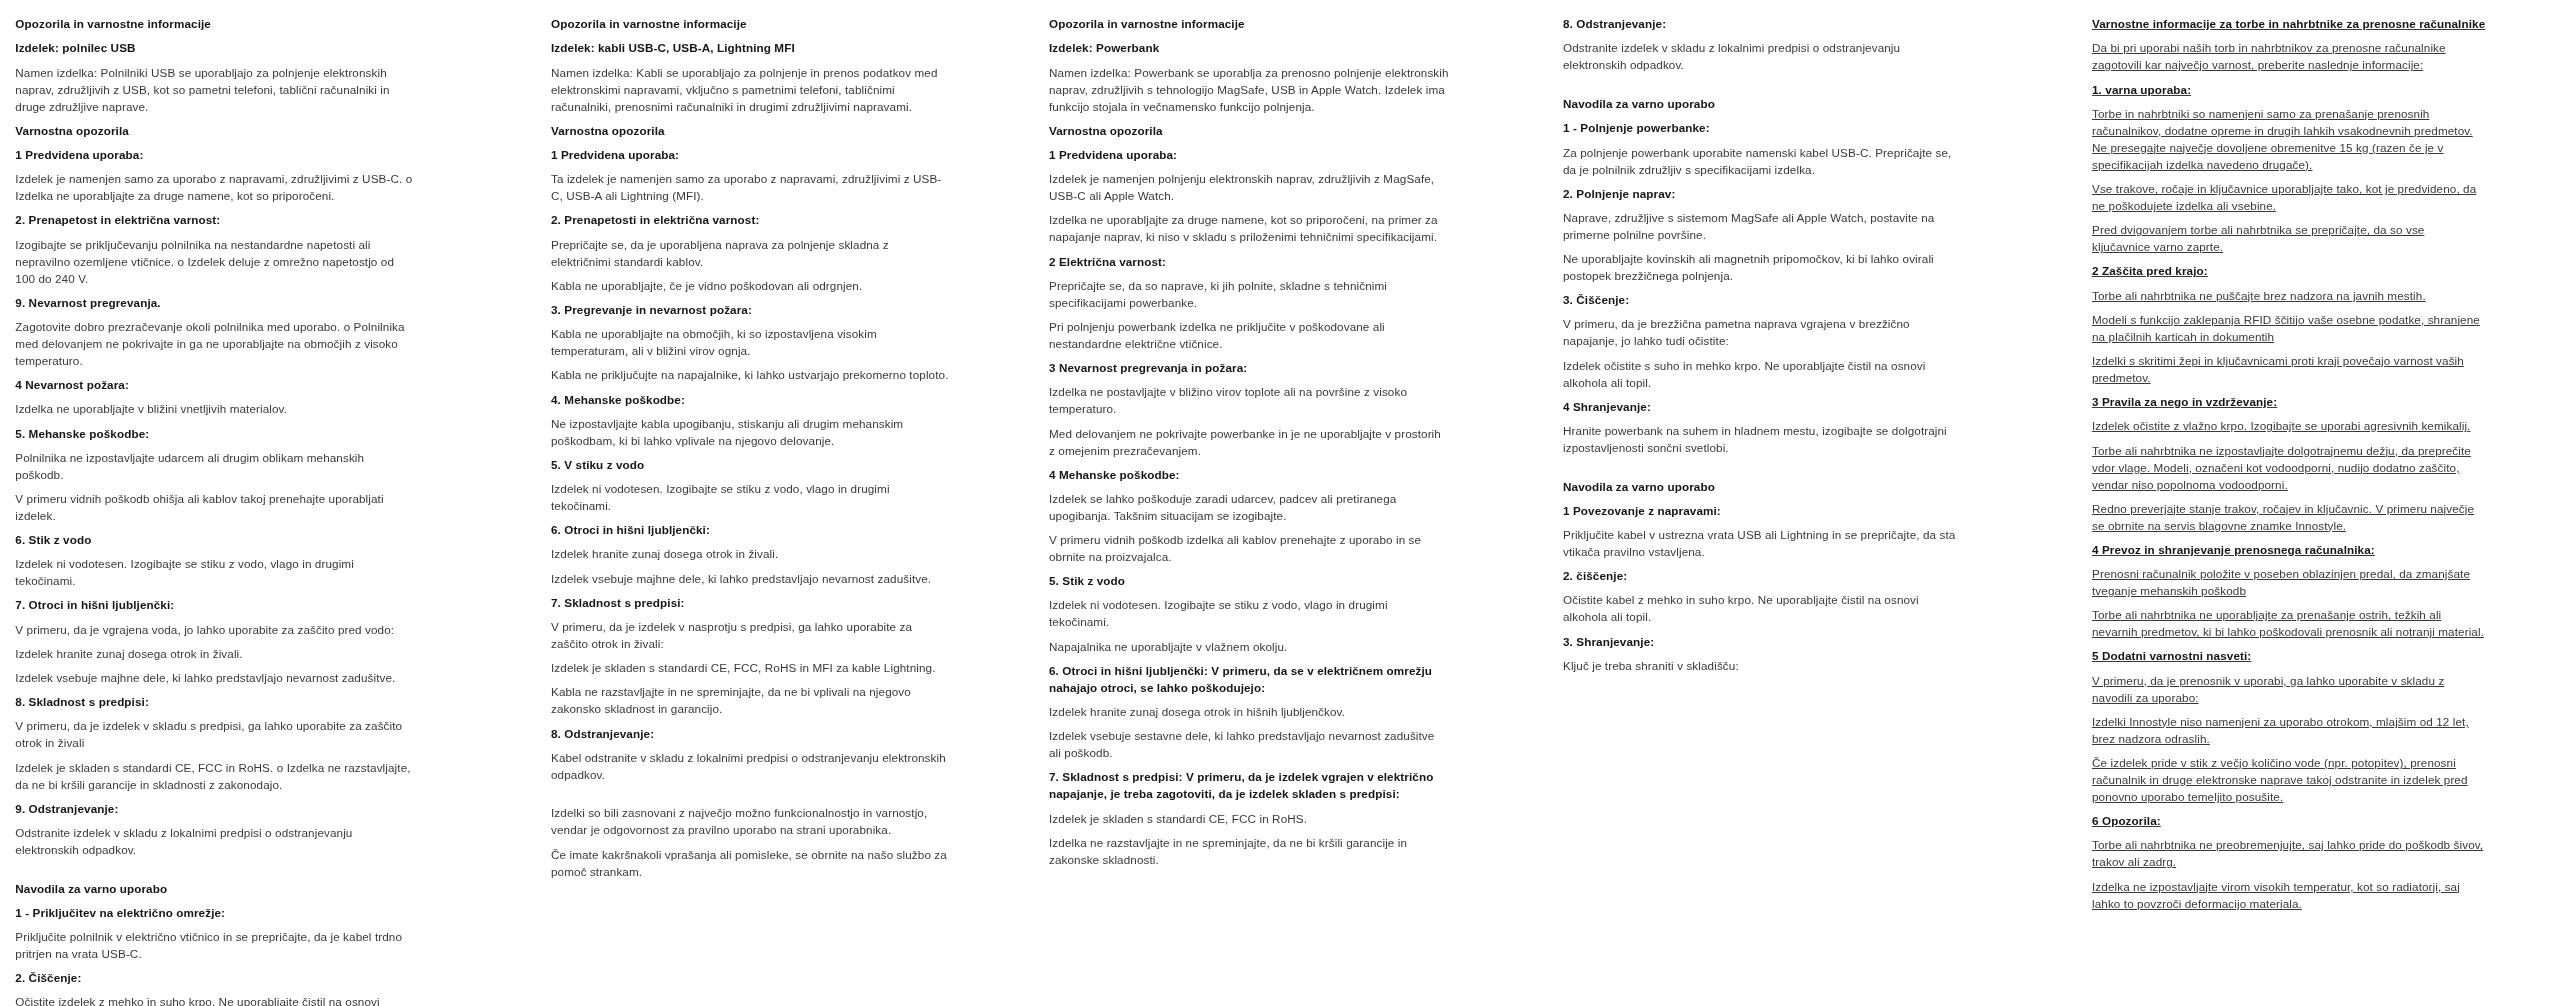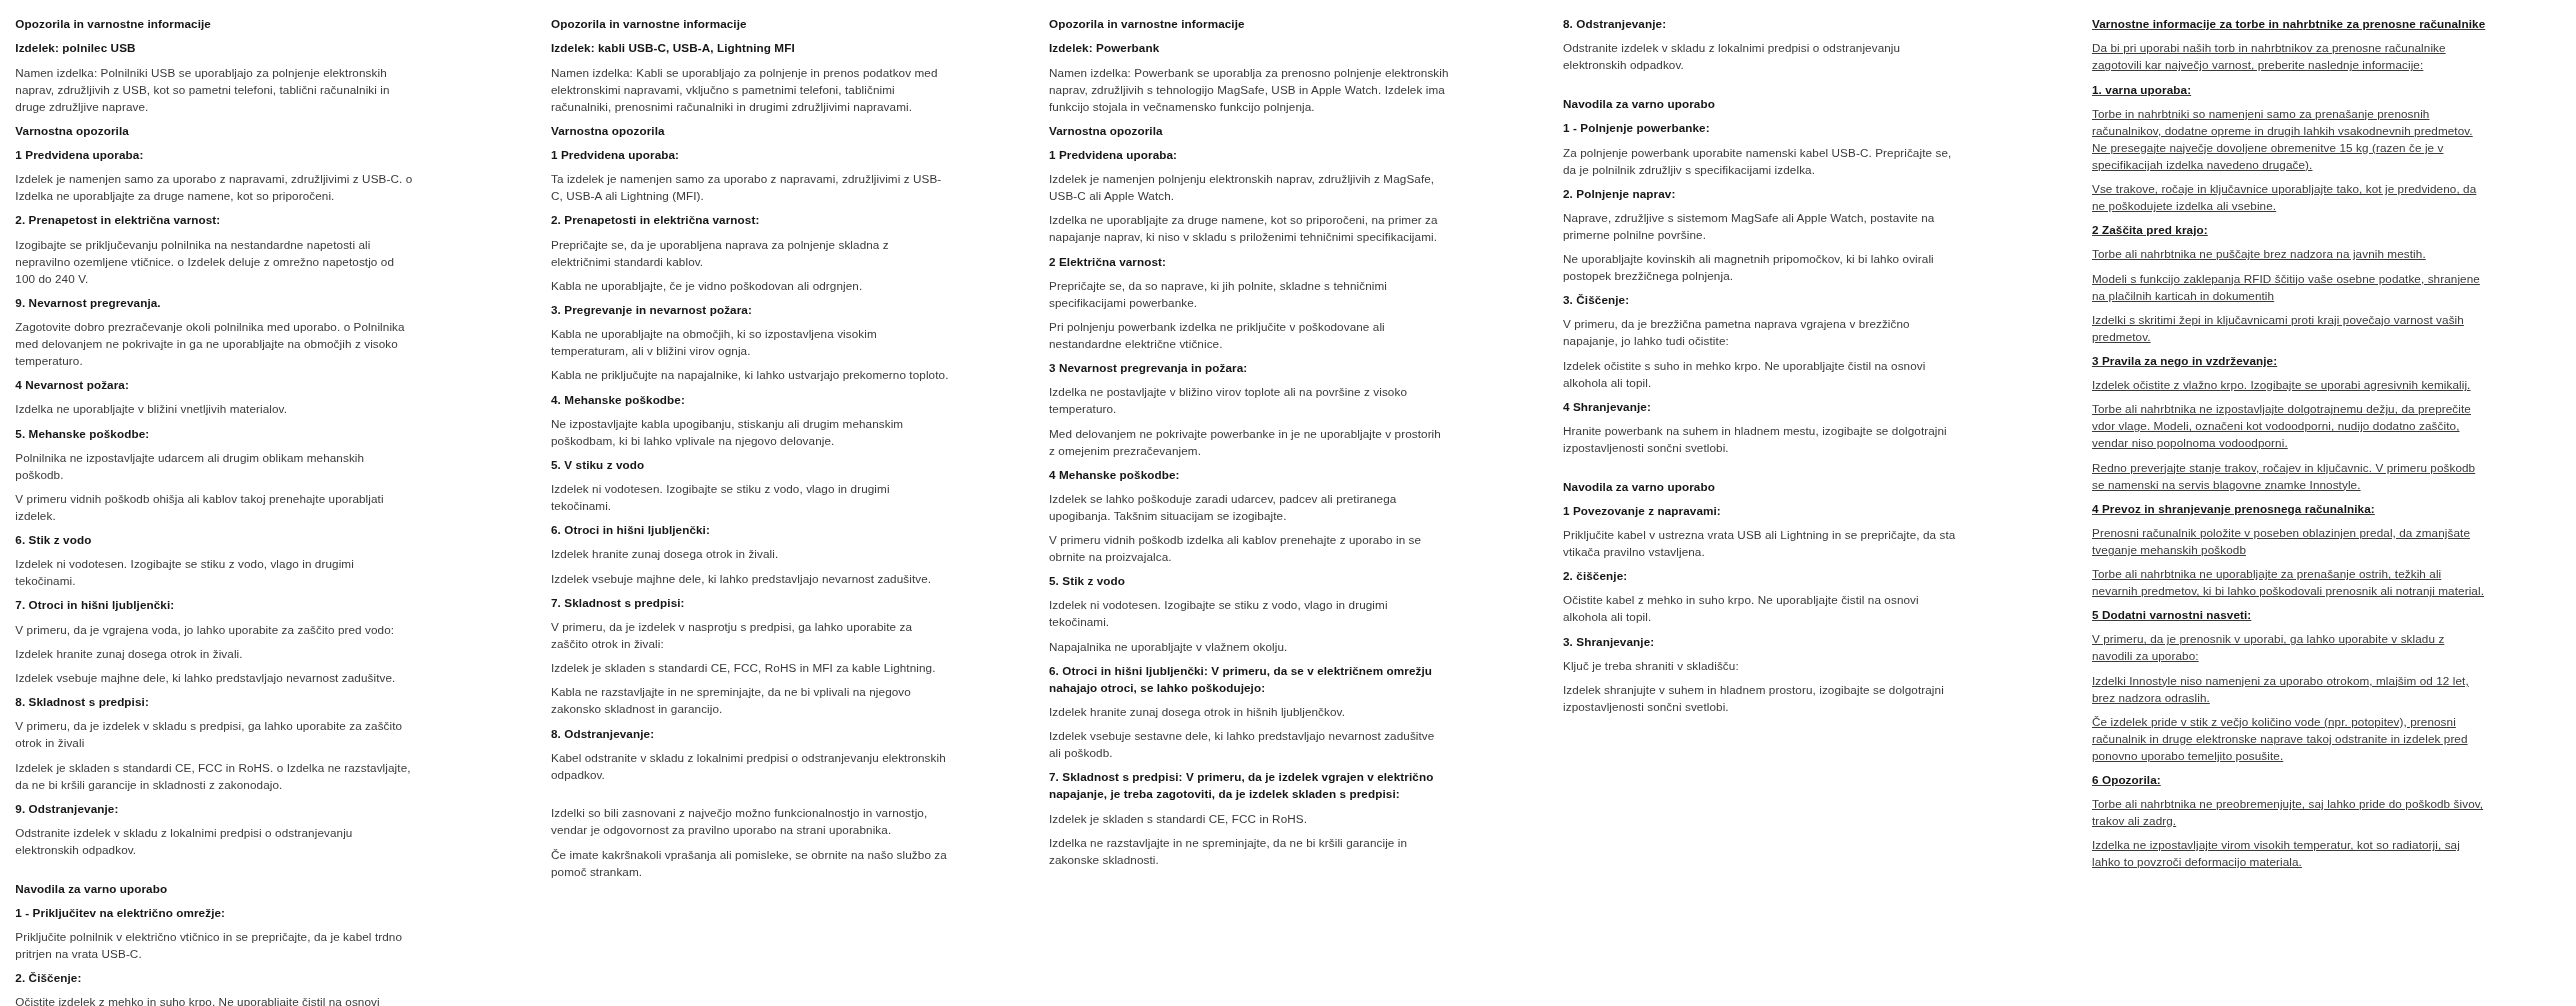--- a/index.html
+++ b/index.html
@@ -145,36 +145,36 @@
       <div class="h">4 Shranjevanje:</div>
       <div class="p">Hranite powerbank na suhem in hladnem mestu, izogibajte se dolgotrajni izpostavljenosti sončni svetlobi.</div>
       <div class="gap"></div>
       <div class="h">Navodila za varno uporabo</div>
       <div class="h">1 Povezovanje z napravami:</div>
       <div class="p">Priključite kabel v ustrezna vrata USB ali Lightning in se prepričajte, da sta vtikača pravilno vstavljena.</div>
       <div class="h">2. čiščenje:</div>
       <div class="p">Očistite kabel z mehko in suho krpo. Ne uporabljajte čistil na osnovi alkohola ali topil.</div>
       <div class="h">3. Shranjevanje:</div>
       <div class="p">Ključ je treba shraniti v skladišču:</div>
-      <div class="p">Izdelek shranjujte v suhem in hladnem prostoru, izogibajte se dolgotrajni izpostavljenosti sončni svetlobi.</div>
     </div>
   <div class="col col-5">
       <div class="h">Varnostne informacije za torbe in nahrbtnike za prenosne računalnike</div>
       <div class="p">Da bi pri uporabi naših torb in nahrbtnikov za prenosne računalnike zagotovili kar največjo varnost, preberite naslednje informacije:</div>
       <div class="h">1. varna uporaba:</div>
       <div class="p">Torbe in nahrbtniki so namenjeni samo za prenašanje prenosnih računalnikov, dodatne opreme in drugih lahkih vsakodnevnih predmetov. Ne presegajte največje dovoljene obremenitve 15 kg (razen če je v specifikacijah izdelka navedeno drugače).</div>
       <div class="p">Vse trakove, ročaje in ključavnice uporabljajte tako, kot je predvideno, da ne poškodujete izdelka ali vsebine.</div>
+      <div class="p">Pred dvigovanjem torbe ali nahrbtnika se prepričajte, da so vse ključavnice varno zaprte.</div>
       <div class="h">2 Zaščita pred krajo:</div>
       <div class="p">Torbe ali nahrbtnika ne puščajte brez nadzora na javnih mestih.</div>
       <div class="p">Modeli s funkcijo zaklepanja RFID ščitijo vaše osebne podatke, shranjene na plačilnih karticah in dokumentih</div>
       <div class="p">Izdelki s skritimi žepi in ključavnicami proti kraji povečajo varnost vaših predmetov.</div>
       <div class="h">3 Pravila za nego in vzdrževanje:</div>
       <div class="p">Izdelek očistite z vlažno krpo. Izogibajte se uporabi agresivnih kemikalij.</div>
       <div class="p">Torbe ali nahrbtnika ne izpostavljajte dolgotrajnemu dežju, da preprečite vdor vlage. Modeli, označeni kot vodoodporni, nudijo dodatno zaščito, vendar niso popolnoma vodoodporni.</div>
-      <div class="p">Redno preverjajte stanje trakov, ročajev in ključavnic. V primeru poškodb se namenski na servis blagovne znamke Innostyle.</div>
+      <div class="p">Redno preverjajte stanje trakov, ročajev in ključavnic. V primeru največje se obrnite na servis blagovne znamke Innostyle.</div>
       <div class="h">4 Prevoz in shranjevanje prenosnega računalnika:</div>
       <div class="p">Prenosni računalnik položite v poseben oblazinjen predal, da zmanjšate tveganje mehanskih poškodb</div>
       <div class="p">Torbe ali nahrbtnika ne uporabljajte za prenašanje ostrih, težkih ali nevarnih predmetov, ki bi lahko poškodovali prenosnik ali notranji material.</div>
       <div class="h">5 Dodatni varnostni nasveti:</div>
       <div class="p">V primeru, da je prenosnik v uporabi, ga lahko uporabite v skladu z navodili za uporabo:</div>
       <div class="p">Izdelki Innostyle niso namenjeni za uporabo otrokom, mlajšim od 12 let, brez nadzora odraslih.</div>
       <div class="p">Če izdelek pride v stik z večjo količino vode (npr. potopitev), prenosni računalnik in druge elektronske naprave takoj odstranite in izdelek pred ponovno uporabo temeljito posušite.</div>
       <div class="h">6 Opozorila:</div>
       <div class="p">Torbe ali nahrbtnika ne preobremenjujte, saj lahko pride do poškodb šivov, trakov ali zadrg.</div>
       <div class="p">Izdelka ne izpostavljajte virom visokih temperatur, kot so radiatorji, saj lahko to povzroči deformacijo materiala.</div>

